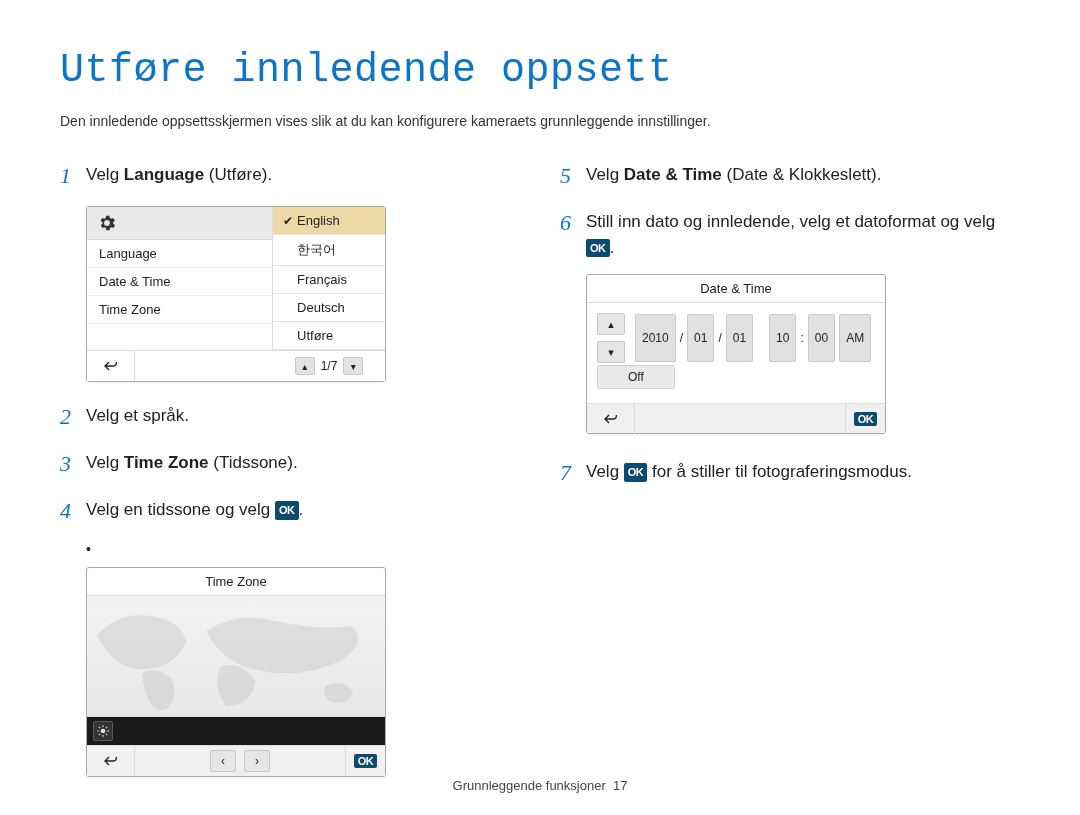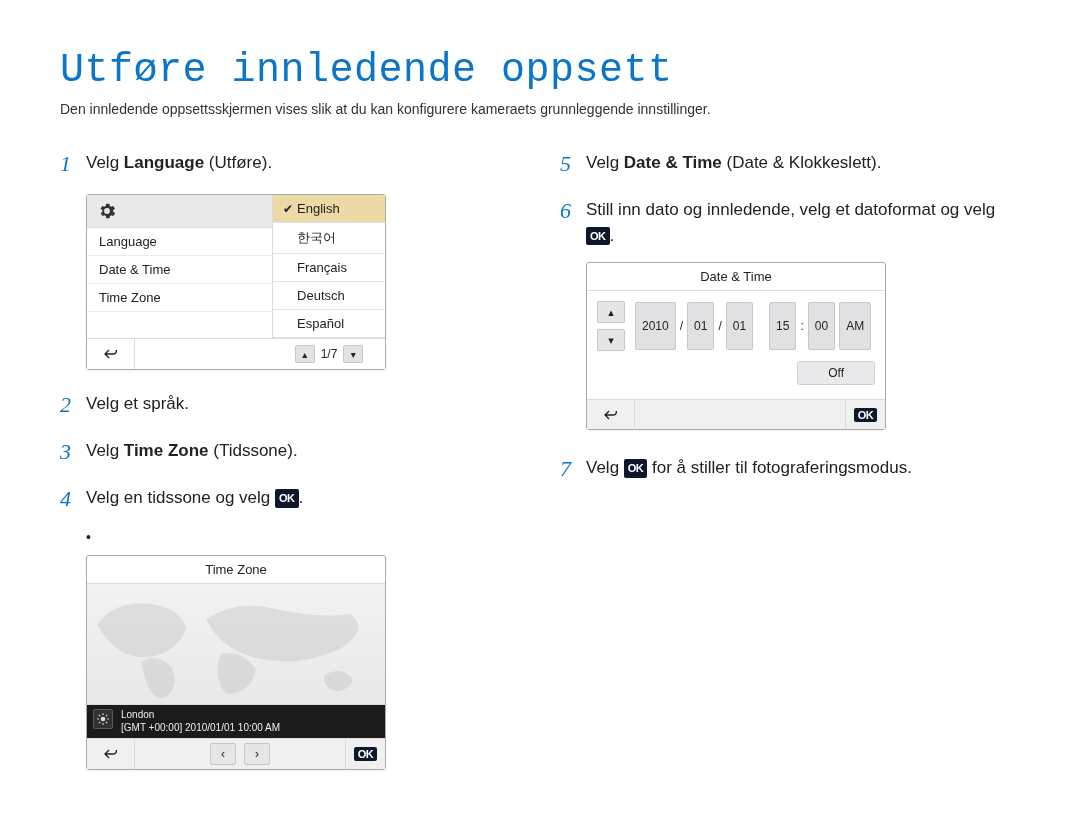--- a/index.html
+++ b/index.html
@@ -1,29 +1,29 @@
 <!DOCTYPE html>
 <html><head>
 <meta charset="utf-8">
 <style>
   * { box-sizing: border-box; margin: 0; padding: 0; }
   html, body { width: 1080px; height: 815px; background: #fff; font-family: Arial, Helvetica, sans-serif; color: #222; }
   .page { padding: 48px 60px 0 60px; position: relative; height: 100%; }
   .title { color: #0a75c9; font-size: 40px; font-weight: 400; letter-spacing: 0.5px; font-family: Liberation Mono, monospace; }
-  .intro { font-size: 14px; color: #333; margin-top: 8px; }
+  .intro { font-size: 14px; color: #333; margin-top: 20px; }
   .columns { display: flex; gap: 40px; margin-top: 30px; }
   .col { flex: 1; }
   .step { display: flex; gap: 8px; margin-bottom: 14px; font-size: 17px; line-height: 1.5; }
   .step-num { font-style: italic; color: #0a75c9; font-size: 22px; width: 18px; font-family: Georgia, 'Times New Roman', serif; }
   .step-text { flex: 1; padding-top: 3px; }
   .step-text b { font-weight: 700; }
   .substep { display: flex; gap: 8px; margin-left: 26px; margin-top: 6px; font-size: 14px; }
   .bullet { width: 8px; }
 
-  .ok-badge { display: inline-block; background: #0f172a; color: #fff; font-size: 11px; font-weight: 700; padding: 1px 4px; border-radius: 2px; vertical-align: middle; font-family: Arial, sans-serif; letter-spacing: -0.5px; }
+  .ok-badge { display: inline-block; background: #0c4a6e; color: #fff; font-size: 11px; font-weight: 700; padding: 1px 4px; border-radius: 2px; vertical-align: middle; font-family: Arial, sans-serif; letter-spacing: -0.5px; }
   .sun-icon { display: inline-block; vertical-align: middle; }
   .sun-icon svg { width: 16px; height: 16px; display: block; }
 
   
   .mock { border: 1px solid #aaa; border-radius: 3px; background: #fff; box-shadow: 0 1px 2px rgba(0,0,0,0.06); font-size: 13px; }
   .mock-lang { width: 300px; margin: 10px 0 0 26px; }
   .lang-top { display: flex; }
   .lang-left { flex: 1; border-right: 1px solid #dcdcdc; }
   .lang-gear-cell { padding: 6px 10px; border-bottom: 1px solid #dcdcdc; background: #e9e9ea; }
   .lang-gear-cell svg { width: 20px; height: 20px; display: block; }
@@ -58,21 +58,21 @@
   
   .mock-dt { width: 300px; margin: 12px 0 0 26px; }
   .dt-title { text-align: center; padding: 6px 0; border-bottom: 1px solid #dcdcdc; font-size: 13px; }
   .dt-body { padding: 10px 10px 14px 10px; background: #fff; }
   .dt-row { display: flex; align-items: center; gap: 6px; }
   .col-updown { display: flex; flex-direction: column; gap: 6px; }
   .up-btn, .down-btn { width: 28px; height: 22px; background: #e6e6e6; border: 1px solid #c7c7c7; border-radius: 2px; display: flex; align-items: center; justify-content: center; font-size: 11px; }
   .dt-fields { display: flex; align-items: center; gap: 4px; margin-left: 4px; }
   .fld { background: #e1e1e3; border: 1px solid #c8c8cc; border-radius: 2px; padding: 16px 6px; font-size: 12px; }
   .sep { font-size: 12px; }
-  .dt-off { text-align: right; margin-top: 10px; }
+  .dt-off { text-align: left; margin-top: 2px; }
   .dt-off .off-pill { display: inline-block; background: #e9e9eb; border: 1px solid #cfcfd3; border-radius: 3px; padding: 4px 30px; font-size: 12px; }
   .dt-bottom { display: flex; height: 30px; background: #f0f0f0; border-top: 1px solid #dcdcdc; }
   .dt-bottom .spacer { flex: 1; }
 
   .footer { position: absolute; bottom: 22px; left: 0; right: 0; text-align: center; font-size: 13px; color: #444; }
 </style>
 </head>
 <body>
 
 <div class="page">
@@ -116,21 +116,21 @@
             <div class="lang-opt">
                 <span class="check">✔</span>
                 <span>Français</span>
               </div>
             <div class="lang-opt">
                 <span class="check">✔</span>
                 <span>Deutsch</span>
               </div>
             <div class="lang-opt">
                 <span class="check">✔</span>
-                <span>Español</span>
+                <span>Utføre</span>
               </div>
           </div>
         </div>
         <div class="lang-bottom">
           <div class="back-btn">
             <svg viewBox="0 0 24 20" fill="none" stroke="#222" stroke-width="2">
                 <path d="M9 4 L3 10 L9 16 M3 10 H15 a5 5 0 0 0 5 -5 V4"></path>
               </svg>
           </div>
           <div class="lang-bottom-fill"></div>
@@ -186,24 +186,20 @@
                   <line x1="12" y1="19" x2="12" y2="22"></line>
                   <line x1="2" y1="12" x2="5" y2="12"></line>
                   <line x1="19" y1="12" x2="22" y2="12"></line>
                   <line x1="4.9" y1="4.9" x2="7" y2="7"></line>
                   <line x1="17" y1="17" x2="19.1" y2="19.1"></line>
                   <line x1="4.9" y1="19.1" x2="7" y2="17"></line>
                   <line x1="17" y1="7" x2="19.1" y2="4.9"></line>
                 </g>
               </svg>
           </div>
-          <div class="lines">
-            <div>London</div>
-            <div>[GMT +00:00] 2010/01/01 10:00 AM</div>
-          </div>
         </div>
         <div class="tz-bottom">
           <div class="back-btn">
             <svg viewBox="0 0 24 20" fill="none" stroke="#222" stroke-width="2">
                 <path d="M9 4 L3 10 L9 16 M3 10 H15 a5 5 0 0 0 5 -5 V4"></path>
               </svg>
           </div>
           <div class="nav-center">
             <div class="sq-btn">‹</div>
             <div class="sq-btn">›</div>
@@ -240,21 +236,21 @@
               <div class="up-btn">▴</div>
               <div class="down-btn">▾</div>
             </div>
             <div class="dt-fields">
               <span class="fld">2010</span>
               <span class="sep">/</span>
               <span class="fld">01</span>
               <span class="sep">/</span>
               <span class="fld">01</span>
               <span style="width:8px"></span>
-              <span class="fld">15</span>
+              <span class="fld">10</span>
               <span class="sep">:</span>
               <span class="fld">00</span>
               <span class="fld">AM</span>
             </div>
           </div>
           <div class="dt-off">
             <span class="off-pill">Off</span>
           </div>
         </div>
         <div class="dt-bottom">
@@ -275,13 +271,16 @@
       <div class="step">
         <span class="step-num">7</span>
         <span class="step-text">
           <span>Velg </span><span class="ok-badge">OK</span><span> for å stiller til fotograferingsmodus.</span>
         </span>
       </div>
 
     </div>
   </div>
 
+  <div class="footer">
+    <span>Grunnleggende funksjoner</span>&nbsp;&nbsp;<span>17</span>
+  </div>
 </div>
 
 </body></html>

